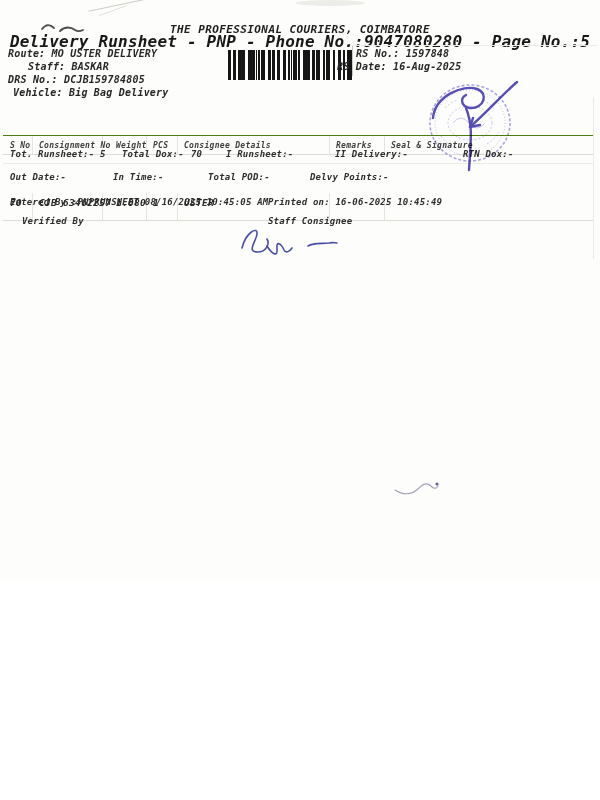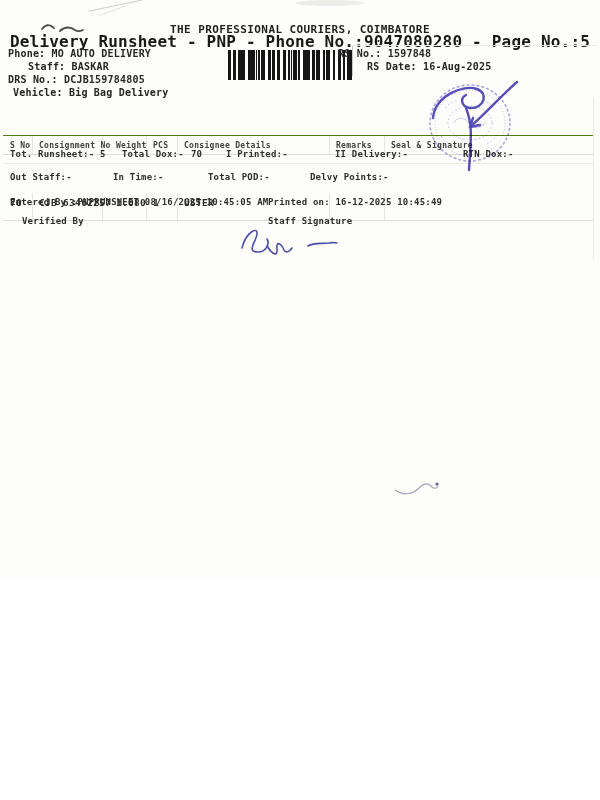--- a/index.html
+++ b/index.html
@@ -1,32 +1,33 @@
 <!DOCTYPE html>
 <html><head>
 <meta charset="utf-8">
 <style>
   html,body{margin:0;padding:0;background:#ffffff;}
   .sheet{
     position:relative; width:600px; height:580px; overflow:hidden;
     background:#fdfdfb;
     font-family:"DejaVu Sans Mono","Liberation Mono",monospace;
     color:#2e2e2e;
+    font-style:italic;
   }
   .abs{position:absolute; white-space:pre;}
   
   .title{left:0; top:23px; width:600px; text-align:center; font-size:11px; font-weight:700; color:#1e1e1e; letter-spacing:.4px;}
   .subtitle{left:0; top:32px; width:600px; text-align:center; font-size:16px; font-weight:700; color:#181818; letter-spacing:.2px;}
   .info{font-size:10px; font-weight:700; color:#262626; letter-spacing:.2px;}
   .route{left:8px; top:48px;}
   .staff{left:8px; top:61px;margin-left:20px;}
   .drs{left:8px; top:74px;}
   .vehicle{left:13px; top:87px;}
-  .rsno{left:338px; top:48px;}
-  .rsdate{left:367px; top:61px;}
+  .rsno{left:356px; top:48px;}
+  .rsdate{left:337px; top:61px;}
   .rsbox-line{left:352px; top:46px; width:1px; height:30px; background:#c9c9c2;}
   .rsbox-top{left:352px; top:45px; width:245px; height:1px; background:#eceae3;}
   
   .barcode{
     left:228px; top:50px; width:124px; height:30px;
     background-image:
       repeating-linear-gradient(90deg,#161616 0 2px,rgba(0,0,0,0) 2px 5px),
       repeating-linear-gradient(90deg,#161616 0 1px,rgba(0,0,0,0) 1px 7px),
       repeating-linear-gradient(90deg,#161616 0 3px,rgba(0,0,0,0) 3px 11px);
   }
@@ -65,21 +66,21 @@
   <div class="abs smudge-bottom2"></div>
 
   <svg class="abs" style="left:38px; top:20px;" width="50" height="18" viewBox="0 0 50 18">
     <path d="M4,9 C8,4 12,4 16,8" stroke="#4d4d4d" stroke-width="1.8" fill="none" stroke-linecap="round"></path>
     <path d="M22,11 C27,6 33,7 37,10 C40,12 43,11 45,10" stroke="#4d4d4d" stroke-width="1.8" fill="none" stroke-linecap="round"></path>
   </svg>
 
   <div class="abs title">THE PROFESSIONAL COURIERS, COIMBATORE</div>
   <div class="abs subtitle">Delivery Runsheet - PNP - Phone No.:9047080280 - Page No.:5</div>
 
-  <div class="abs info route">Phone: MO AUTO DELIVERY</div>
+  <div class="abs info route">Route: MO USTER DELIVERY</div>
   <div class="abs info staff">Staff: BASKAR</div>
   <div class="abs info drs">DRS No.: DCJB159784805</div>
   <div class="abs info vehicle">Vehicle: Big Bag Delivery</div>
 
   <div class="abs barcode"></div>
 
   <div class="abs rsbox-top"></div>
   <div class="abs rsbox-line"></div>
   <div class="abs info rsno">RS No.: 1597848</div>
   <div class="abs info rsdate">RS Date: 16-Aug-2025</div>
@@ -101,34 +102,34 @@
       <div class="c">1</div>
       <div class="c">USTER</div>
       <div class="c"></div>
       <div class="c"></div>
     </div>
   </div>
 
   <div class="abs t9" style="left:10px; top:149px;">Tot. Runsheet:- 5</div>
   <div class="abs t9" style="left:122px; top:149px;">Total Dox:-</div>
   <div class="abs t9" style="left:191px; top:149px;">70</div>
-  <div class="abs t9" style="left:226px; top:149px;">I Printed:-</div>
+  <div class="abs t9" style="left:226px; top:149px;">I Runsheet:-</div>
   <div class="abs t9" style="left:335px; top:149px;">II Delivery:-</div>
   <div class="abs t9" style="left:429px; top:149px;margin-left:34px;">RTN Dox:-</div>
   <div class="abs hair" style="left:3px; top:163px; width:590px;"></div>
 
-  <div class="abs t9" style="left:10px; top:172px;">Out Staff:-</div>
+  <div class="abs t9" style="left:10px; top:172px;">Out Date:-</div>
   <div class="abs t9" style="left:113px; top:172px;">In Time:-</div>
   <div class="abs t9" style="left:208px; top:172px;">Total POD:-</div>
   <div class="abs t9" style="left:310px; top:172px;">Delvy Points:-</div>
 
   <div class="abs t9" style="left:10px; top:197px;">Entered By :PNPRUNSHEET 08/16/2025 10:45:05 AM</div>
-  <div class="abs t9" style="left:268px; top:197px;">Printed on: 16-12-2025 10:45:49</div>
+  <div class="abs t9" style="left:268px; top:197px;">Printed on: 16-06-2025 10:45:49</div>
   <div class="abs t9" style="left:10px; top:216px;margin-left:12px;">Verified By</div>
-  <div class="abs t9" style="left:268px; top:216px;">Staff Signature</div>
+  <div class="abs t9" style="left:268px; top:216px;">Staff Consignee</div>
 
   <svg class="abs" style="left:232px; top:224px;" width="120" height="42" viewBox="0 0 120 42">
     <g stroke="#373c9e" stroke-width="1.6" fill="none" stroke-linecap="round" opacity="0.9">
       <path d="M10,24 C14,8 26,2 25,10 C24,18 14,28 26,28 C34,28 38,20 35,15"></path>
       <path d="M35,22 C40,30 46,34 45,24 C44,17 49,19 52,26 C54,30 58,27 60,24"></path>
       <path d="M76,22 C82,18 90,20 97,19 C100,18 103,19 105,19"></path>
     </g>
   </svg>
 
   <svg class="abs stamp" style="left:425px; top:78px;" width="105" height="95" viewBox="0 0 105 95">

